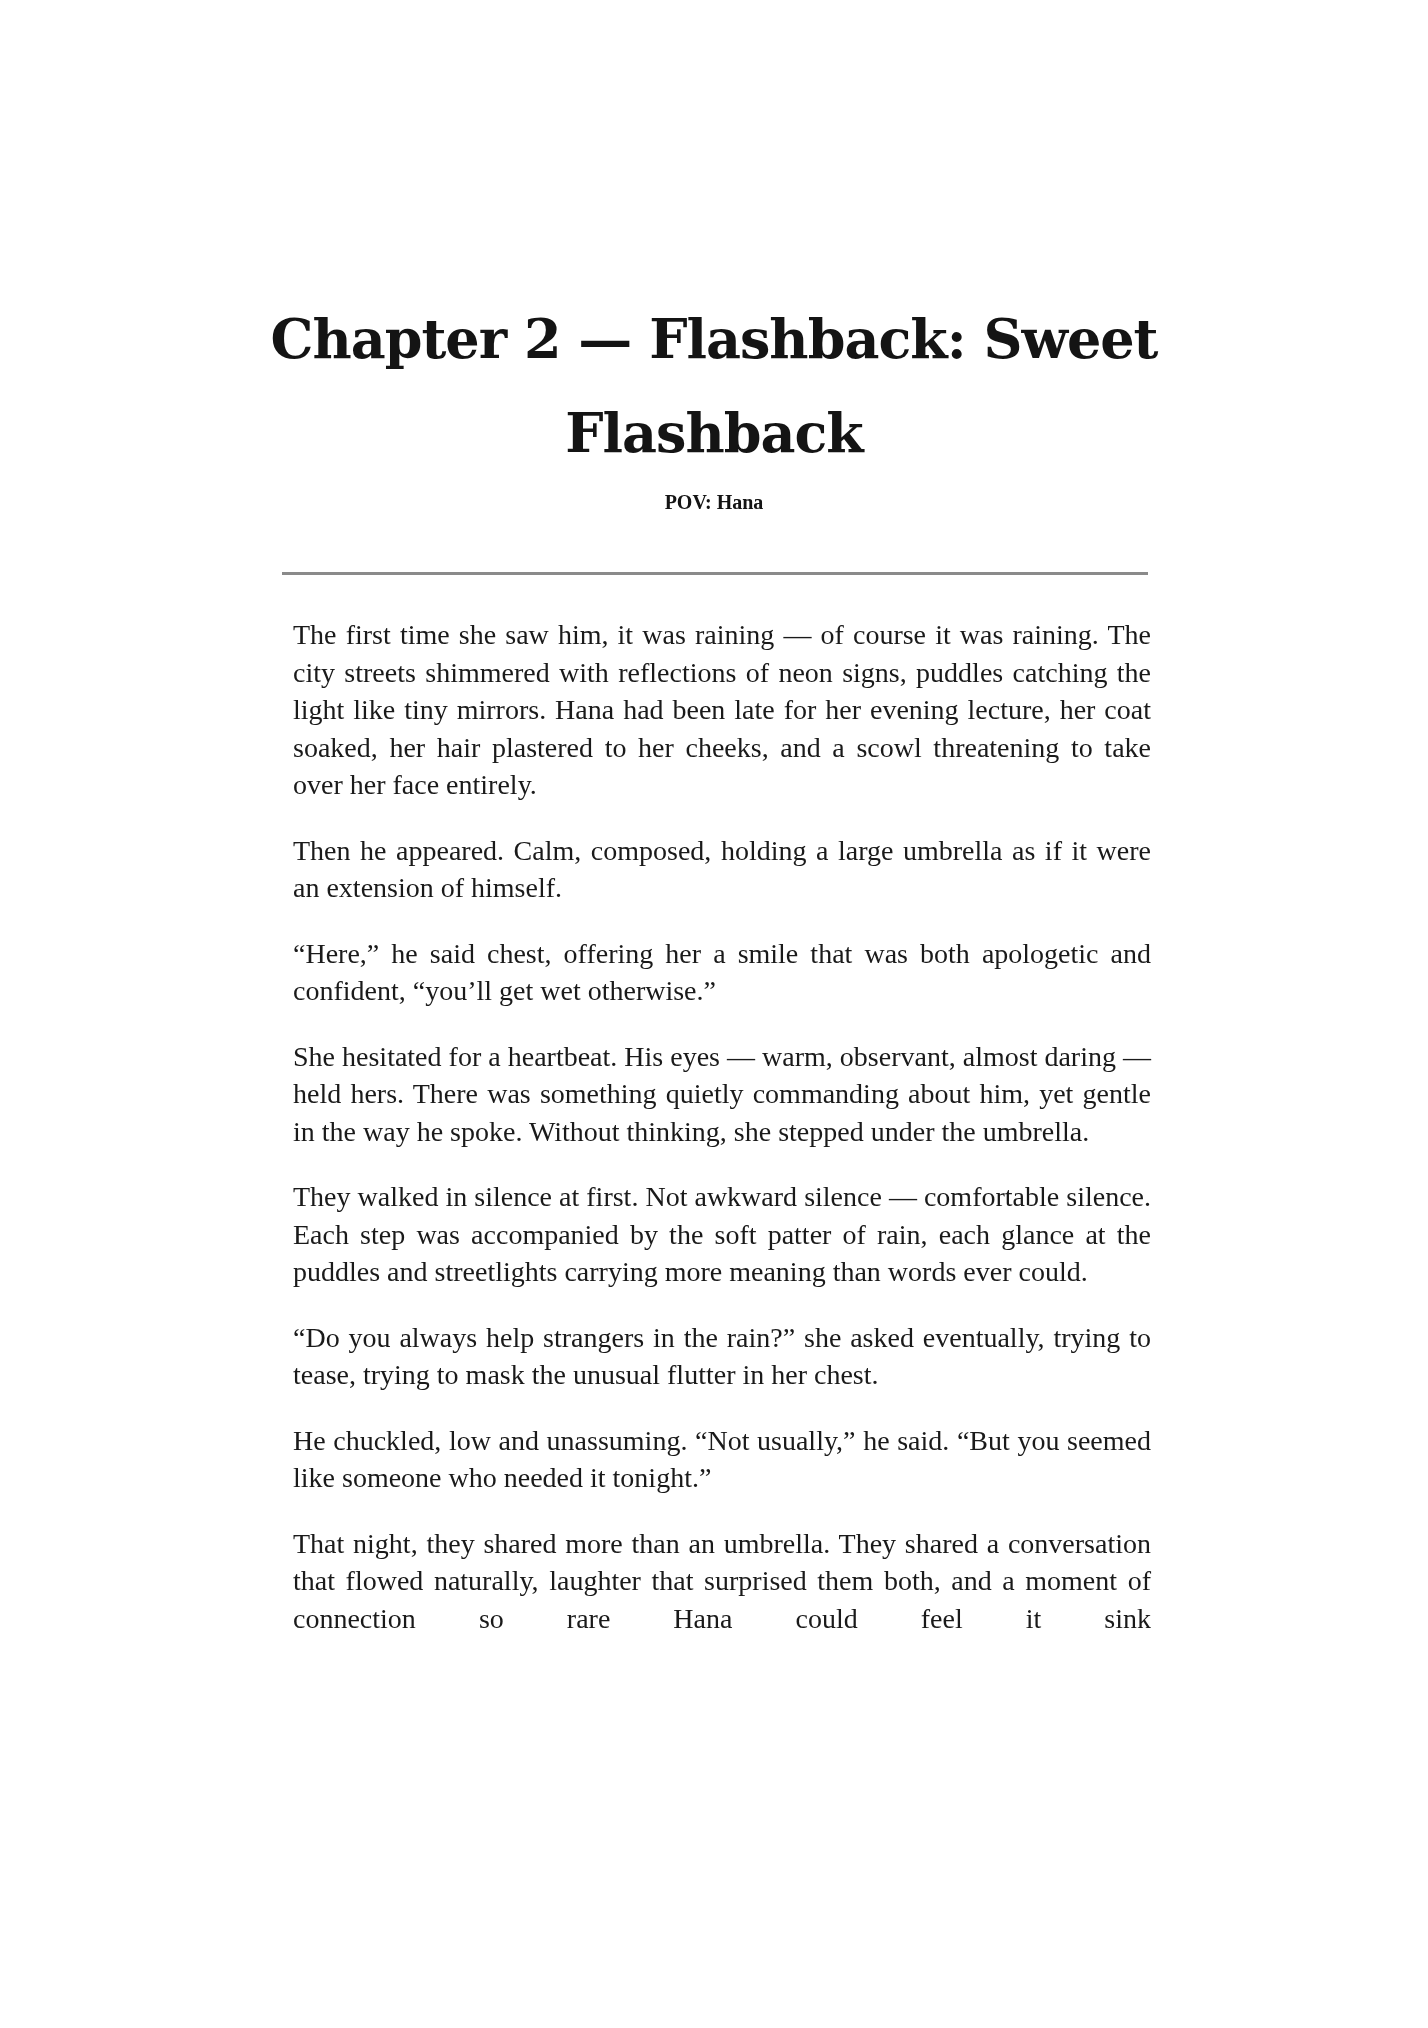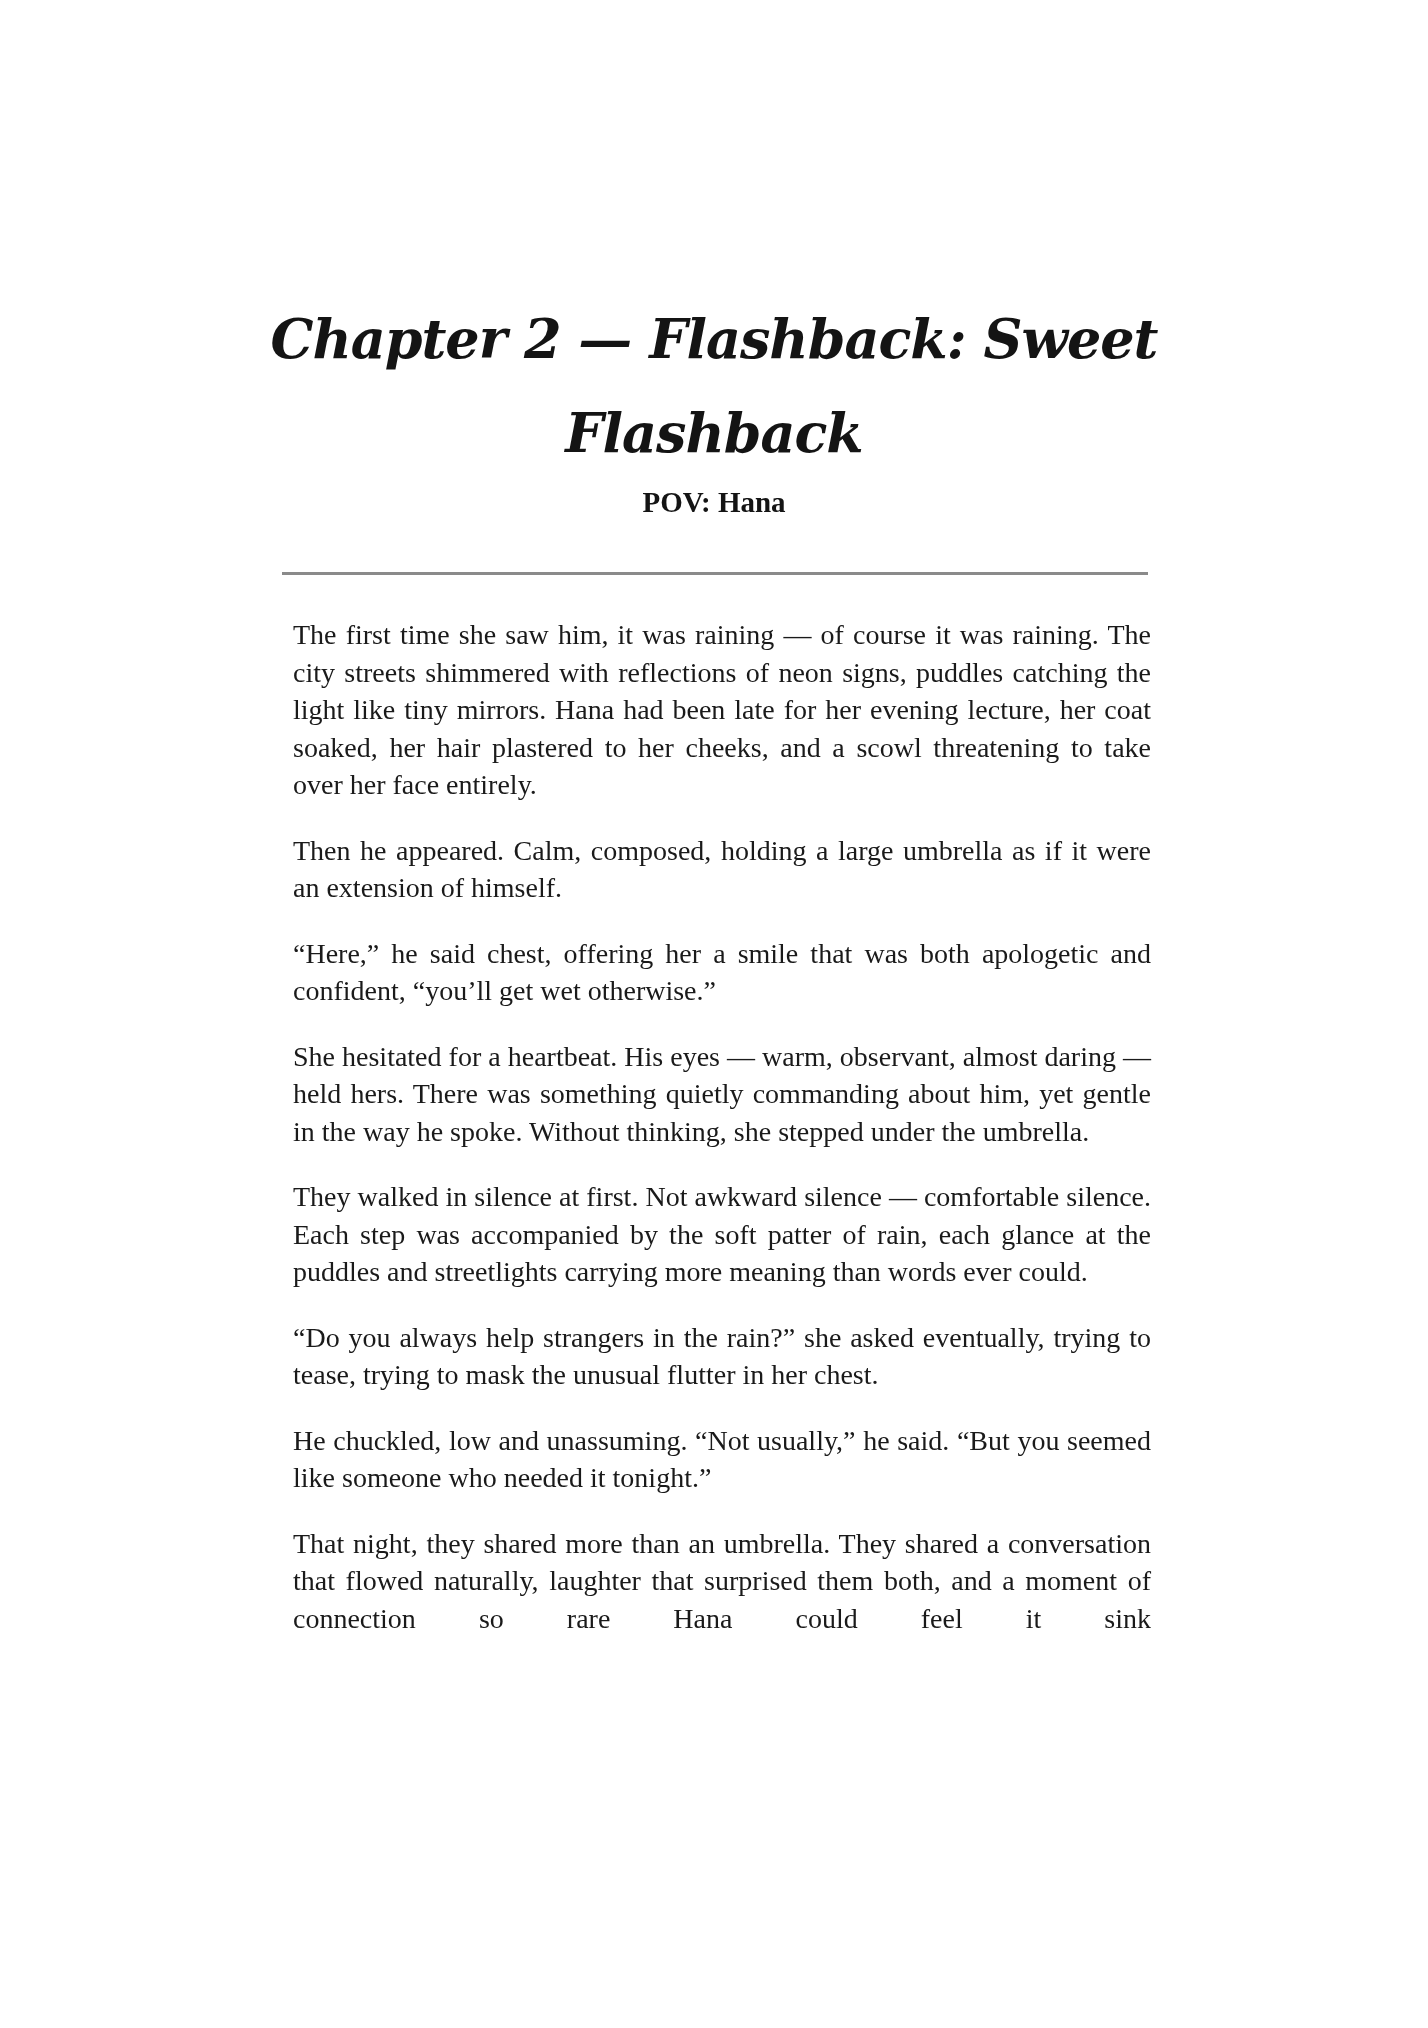--- a/index.html
+++ b/index.html
@@ -27,34 +27,33 @@
       top: 292px;
       width: 1428px;
       text-align: center;
       font-family: "DejaVu Serif", serif;
       font-weight: bold;
       font-size: 54px;
       line-height: 94px;
       letter-spacing: -1px;
       color: #141414;
       margin: 0;
-      font-style: italic;
     }
     .chapter-title .line {
       display: block;
     }
     .pov {
       position: absolute;
       left: 0;
       top: 484px;
       width: 1428px;
       text-align: center;
       font-family: "Liberation Serif", serif;
       font-weight: bold;
-      font-size: 29px;
+      font-size: 20px;
       line-height: 36px;
       color: #141414;
       margin: 0;
     }
     .divider {
       position: absolute;
       left: 282px;
       top: 572px;
       width: 866px;
       height: 3px;

